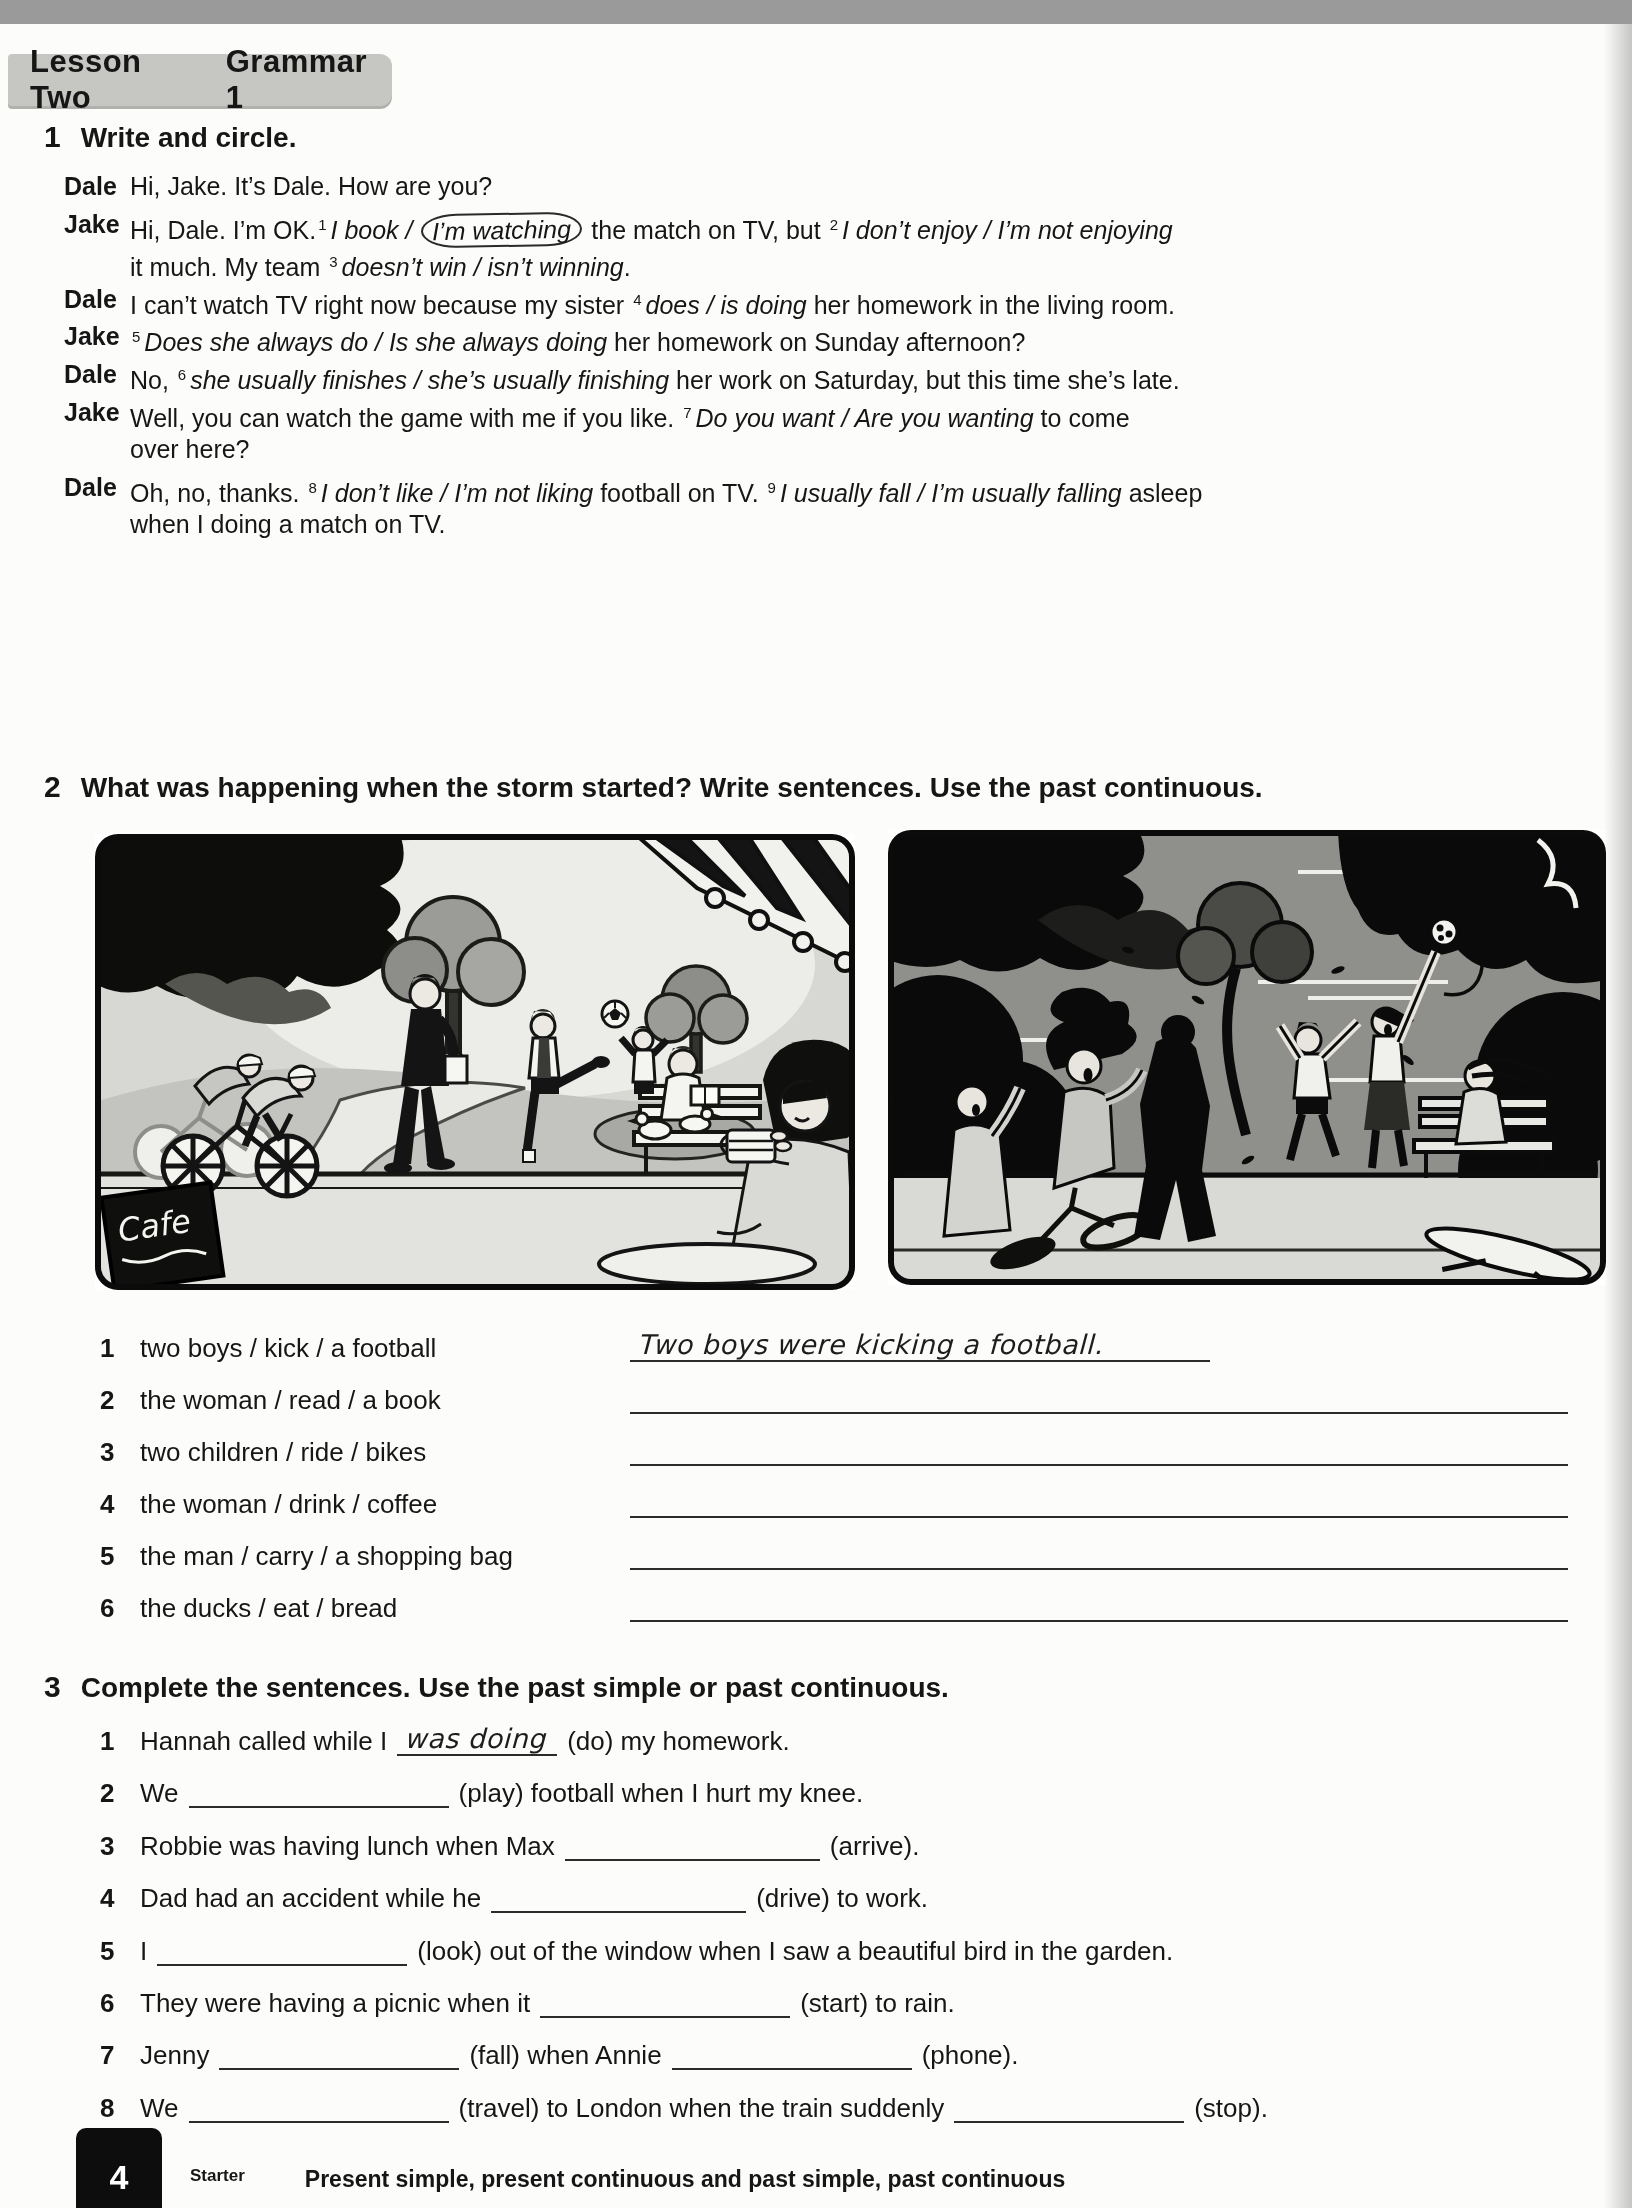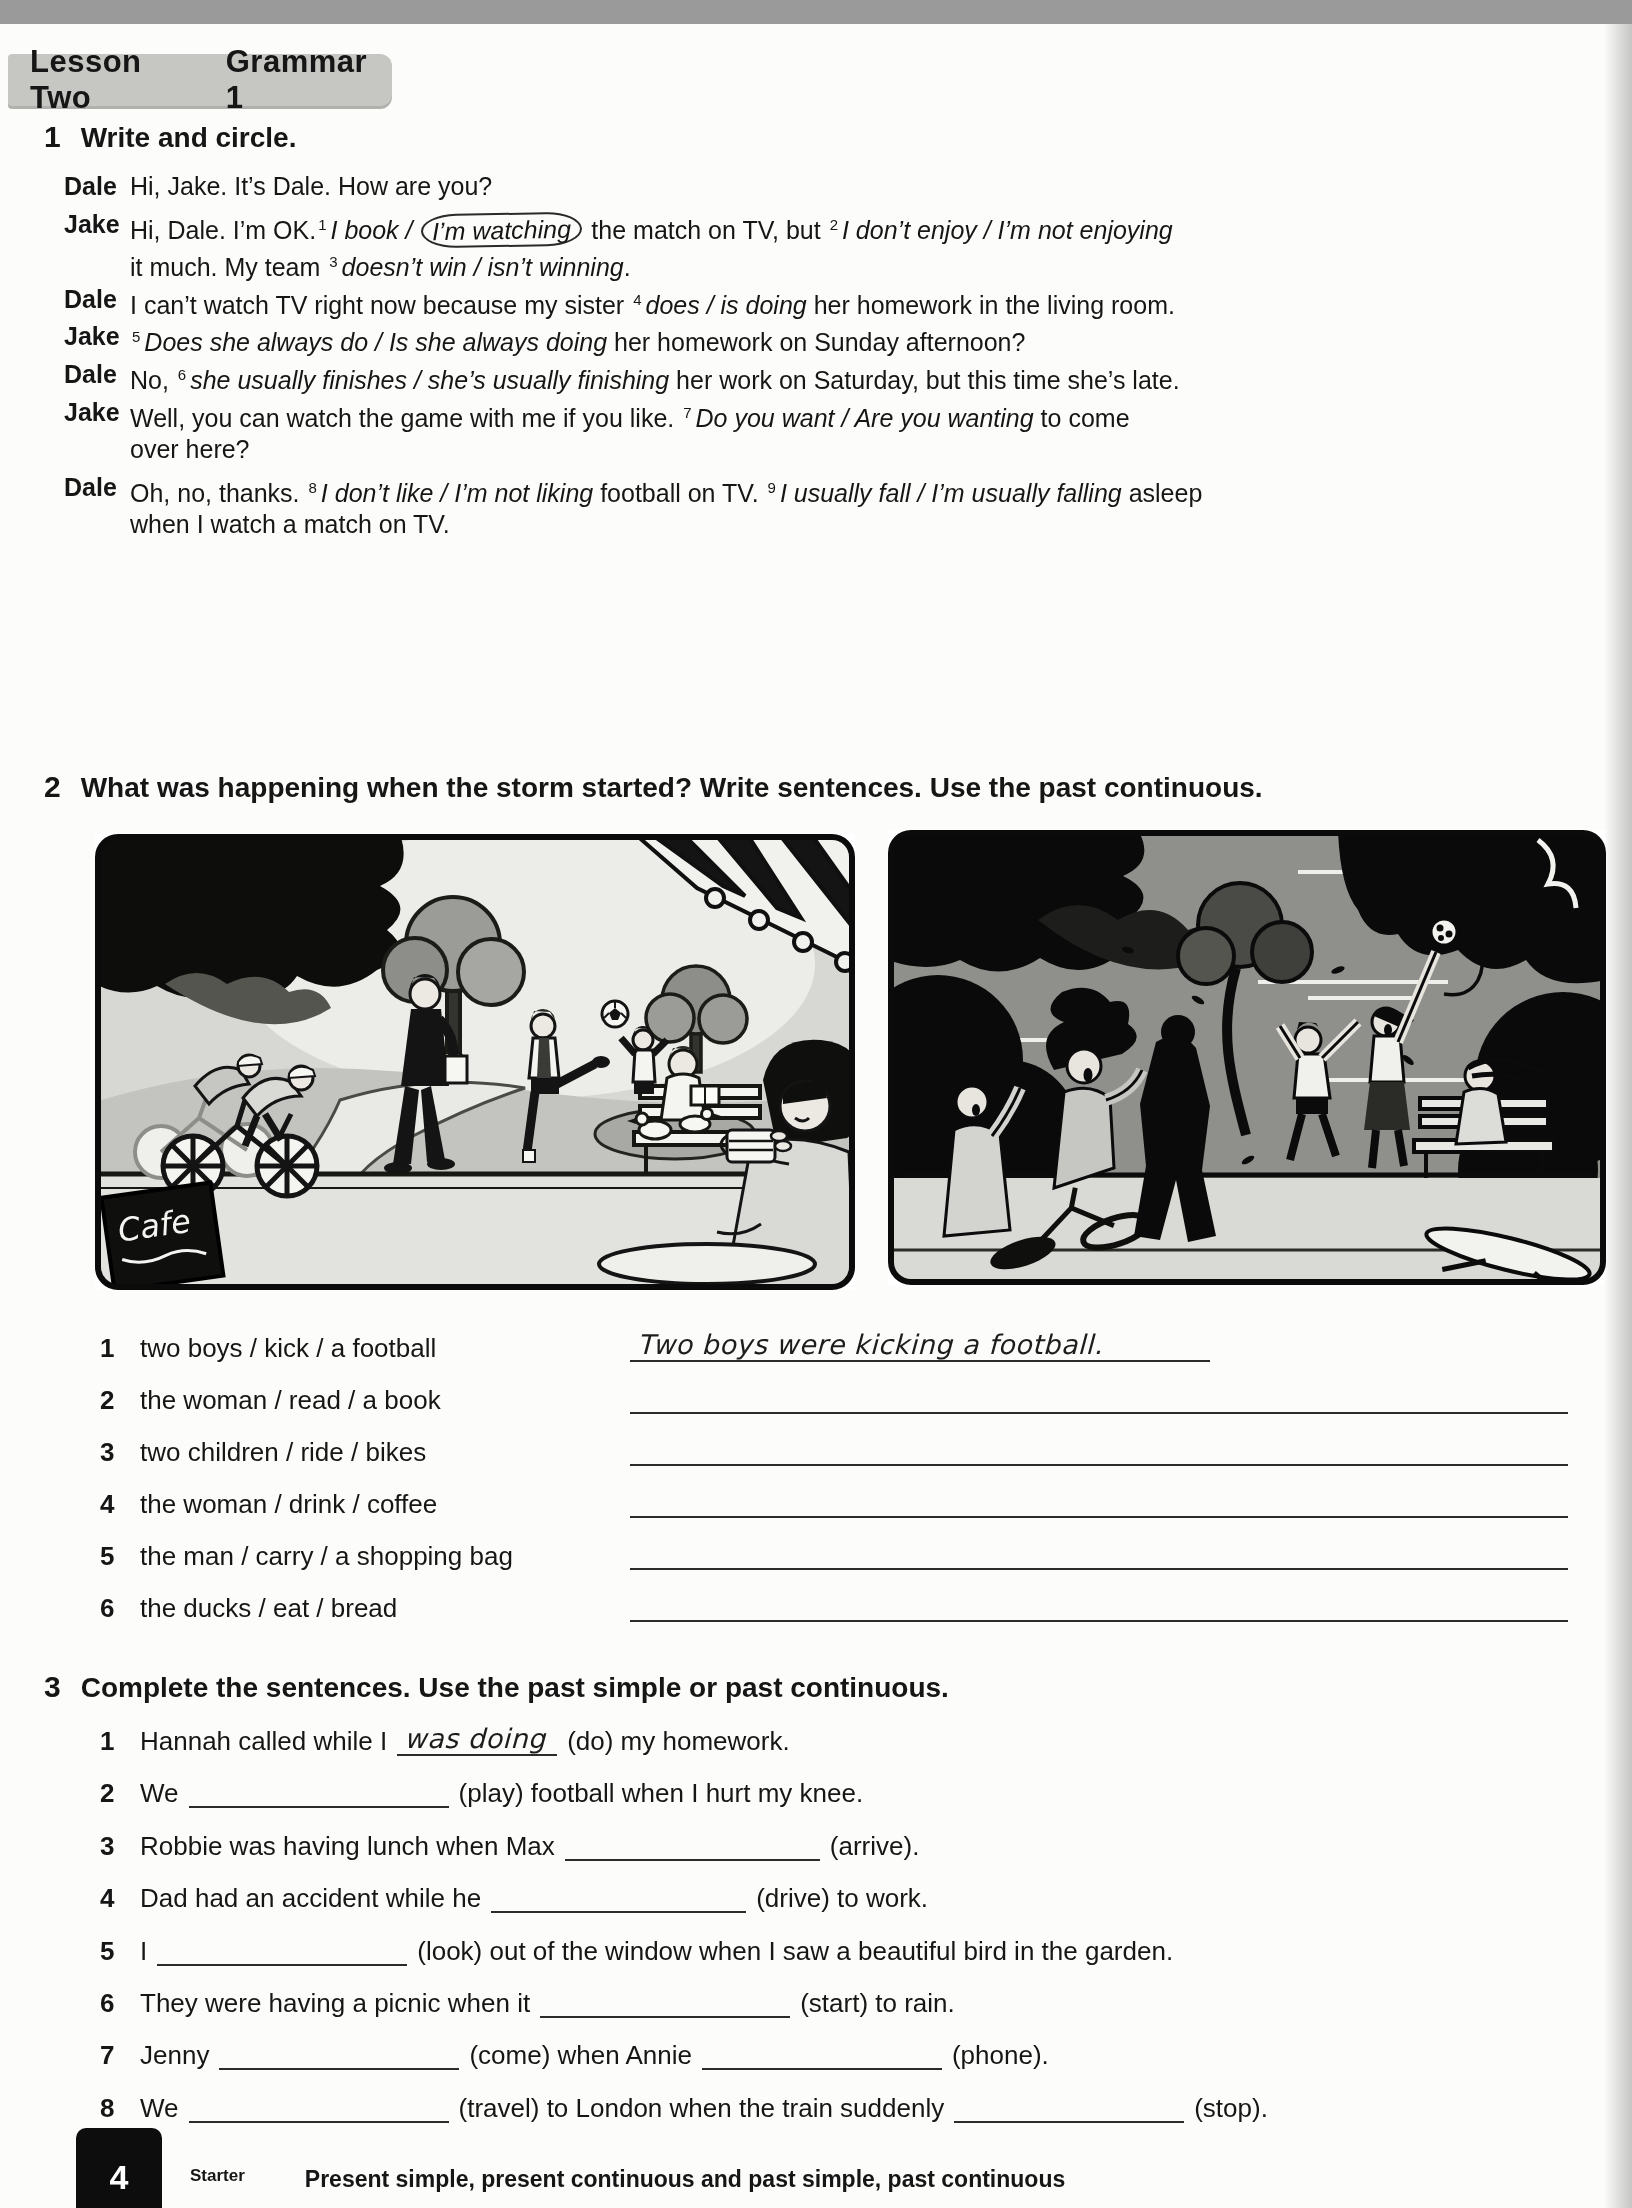--- a/index.html
+++ b/index.html
@@ -99,21 +99,21 @@
       <div class="dlg-row">
         <span class="dlg-speaker"></span>
         <span class="dlg-text"><span>over here?</span></span>
       </div>
       <div class="dlg-row">
         <span class="dlg-speaker">Dale</span>
         <span class="dlg-text"><span>Oh, no, thanks. </span><span class="sup">8</span><span class="it">I don’t like / I’m not liking</span><span> football on TV. </span><span class="sup">9</span><span class="it">I usually fall / I’m usually falling</span><span> asleep</span></span>
       </div>
       <div class="dlg-row">
         <span class="dlg-speaker"></span>
-        <span class="dlg-text"><span>when I watch a match on TV.</span></span>
+        <span class="dlg-text"><span>when I doing a match on TV.</span></span>
       </div>
     </div>
 
   <div class="abs sec-head" style="left:44px;top:746px;">
     <span class="sec-num">2</span>
     <span class="sec-title">What was happening when the storm started? Write sentences. Use the past continuous.</span>
   </div>
 
   <div class="abs panel" style="left:95px;top:810px;width:760px;height:456px;">
     <svg viewBox="0 0 760 456" width="760" height="456">
@@ -482,21 +482,21 @@
       <div class="ex3-row">
         <span class="ex3-num">5</span>
         <span class="ex3-parts"><span class="t">I</span><span class="blank" style="width: 250px;"></span><span class="t">(look) out of the window when I saw a beautiful bird in the garden.</span></span>
       </div>
       <div class="ex3-row">
         <span class="ex3-num">6</span>
         <span class="ex3-parts"><span class="t">They were having a picnic when it</span><span class="blank" style="width: 250px;"></span><span class="t">(start) to rain.</span></span>
       </div>
       <div class="ex3-row">
         <span class="ex3-num">7</span>
-        <span class="ex3-parts"><span class="t">Jenny</span><span class="blank" style="width: 240px;"></span><span class="t">(come) when Annie</span><span class="blank" style="width: 240px;"></span><span class="t">(phone).</span></span>
+        <span class="ex3-parts"><span class="t">Jenny</span><span class="blank" style="width: 240px;"></span><span class="t">(fall) when Annie</span><span class="blank" style="width: 240px;"></span><span class="t">(phone).</span></span>
       </div>
       <div class="ex3-row">
         <span class="ex3-num">8</span>
         <span class="ex3-parts"><span class="t">We</span><span class="blank" style="width: 260px;"></span><span class="t">(travel) to London when the train suddenly</span><span class="blank" style="width: 230px;"></span><span class="t">(stop).</span></span>
       </div>
     </div>
 
   <div class="abs footer">
     <div class="page-tab">
       <span>4</span>

